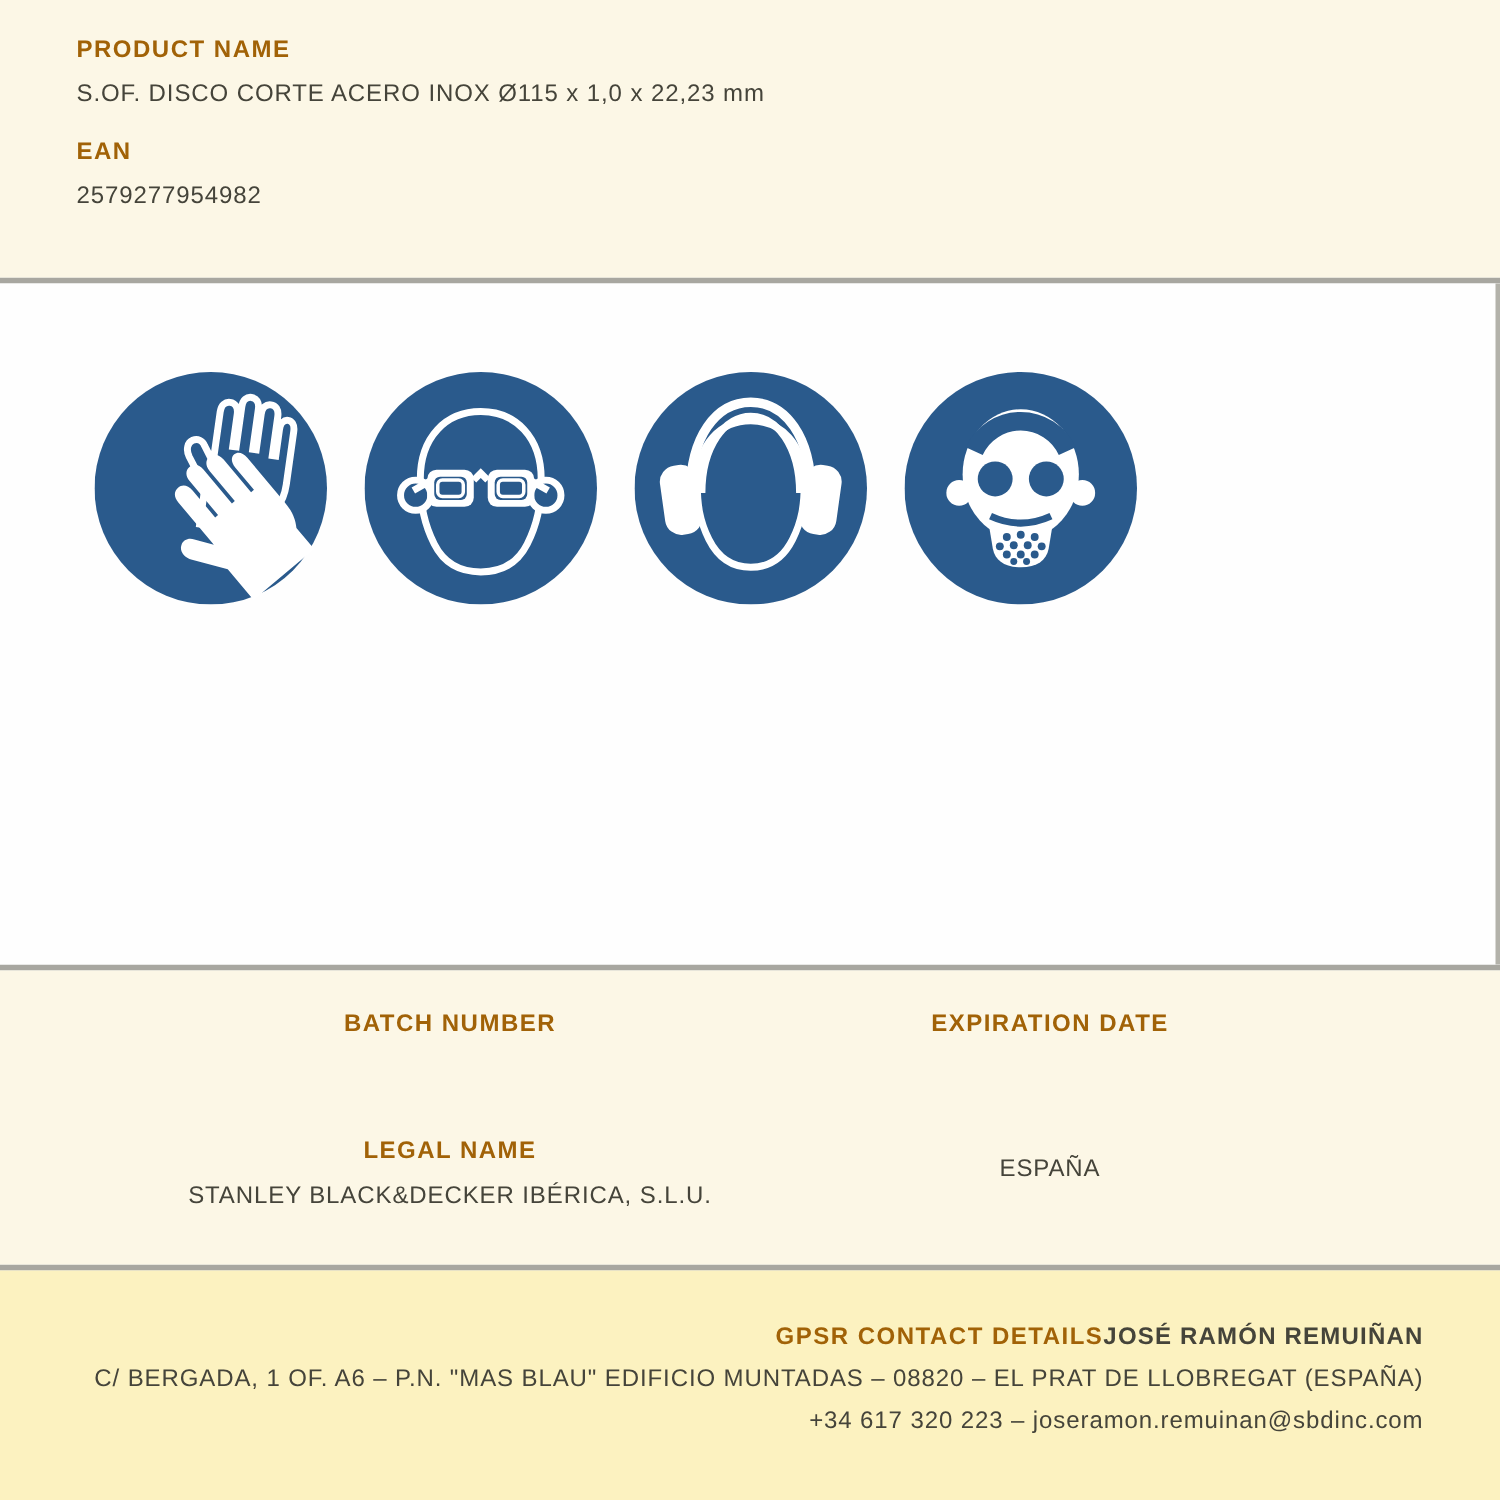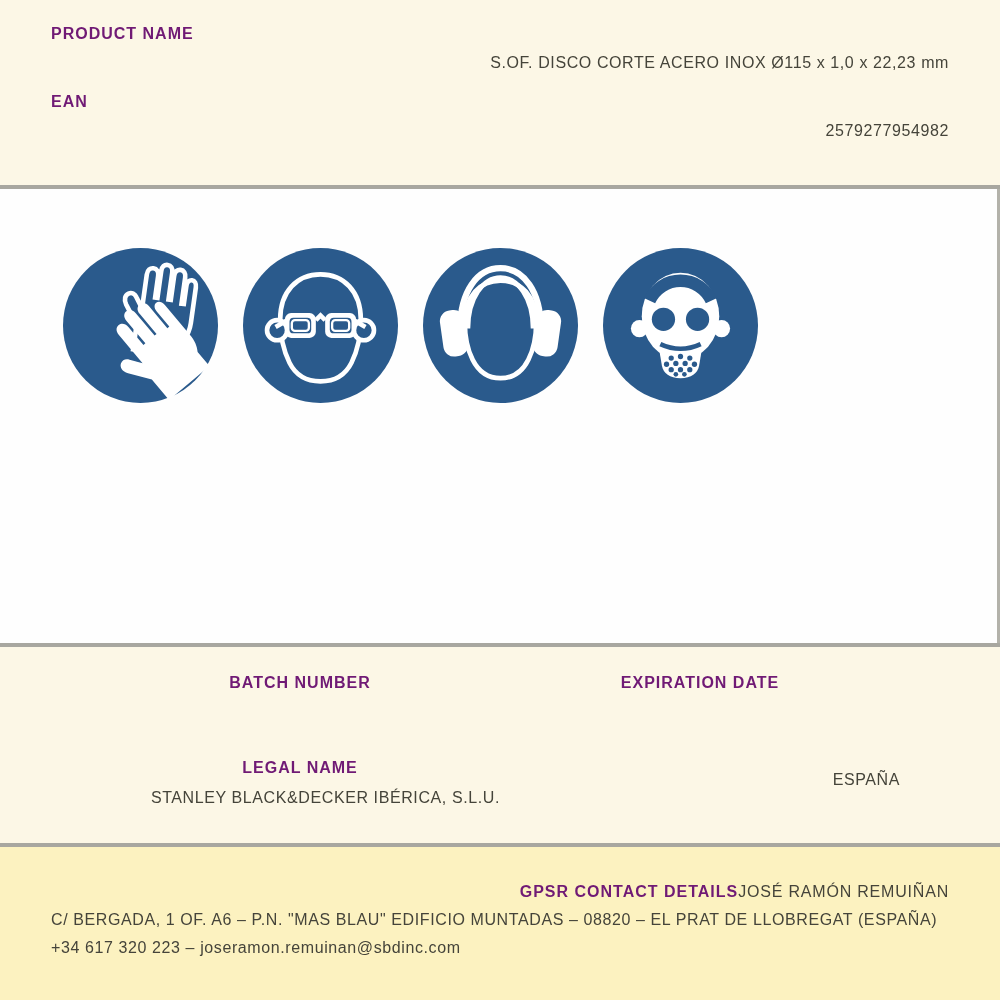--- a/index.html
+++ b/index.html
@@ -13,26 +13,25 @@
 
   .sec{position:relative;box-sizing:border-box;}
   .sec-top{height:185px;background:#fcf7e6;padding:25px 51px 0 51px;}
   .divider{height:4px;background:#a8a7a0;}
   .sec-icons{height:454px;background:#fefefe;}
   .sec-details{height:196px;background:#fcf7e6;}
   .sec-contact{height:153px;background:#fcf2c0;padding:0 51px;}
 
   .label{
     font-weight:bold;font-size:16px;line-height:18px;
-    letter-spacing:1px;color:#701a75;
+    letter-spacing:1px;color:#a16207;
   }
   .value{
     font-size:16px;line-height:19px;letter-spacing:0.6px;color:#45443a;
     margin-top:10px;
-    text-align:right;
   }
   .sec-top .field2{margin-top:21px;}
 
   
   .icons-row{position:absolute;left:63px;top:59px;display:flex;gap:25px;}
   .picto{width:155px;height:155px;display:block;}
   .edge-strip{
     position:absolute;right:0;top:0;width:3px;height:454px;background:#b3b2aa;
   }
 
@@ -44,23 +43,23 @@
   }
   .details-grid .cell{padding-top:27px;}
   .details-grid .cell.row2{padding-top:56px;}
   .details-grid .value{margin-top:11px;}
 
   
   .contact-line1{
     display:flex;justify-content:flex-end;align-items:baseline;
     padding-top:36px;
   }
-  .contact-name{font-size:16px;letter-spacing:0.8px;}
+  .contact-name{font-size:16px;letter-spacing:0.8px;font-weight:bold;}
   .contact-line2,.contact-line3{
-    text-align:left;font-size:16px;letter-spacing:0.6px;line-height:19px;
+    text-align:right;font-size:16px;letter-spacing:0.6px;line-height:19px;
     margin-top:9px;
   }
 </style>
 </head>
 <body>
 
 <div class="page">
 
   <section class="sec sec-top">
     <div class="field1">

